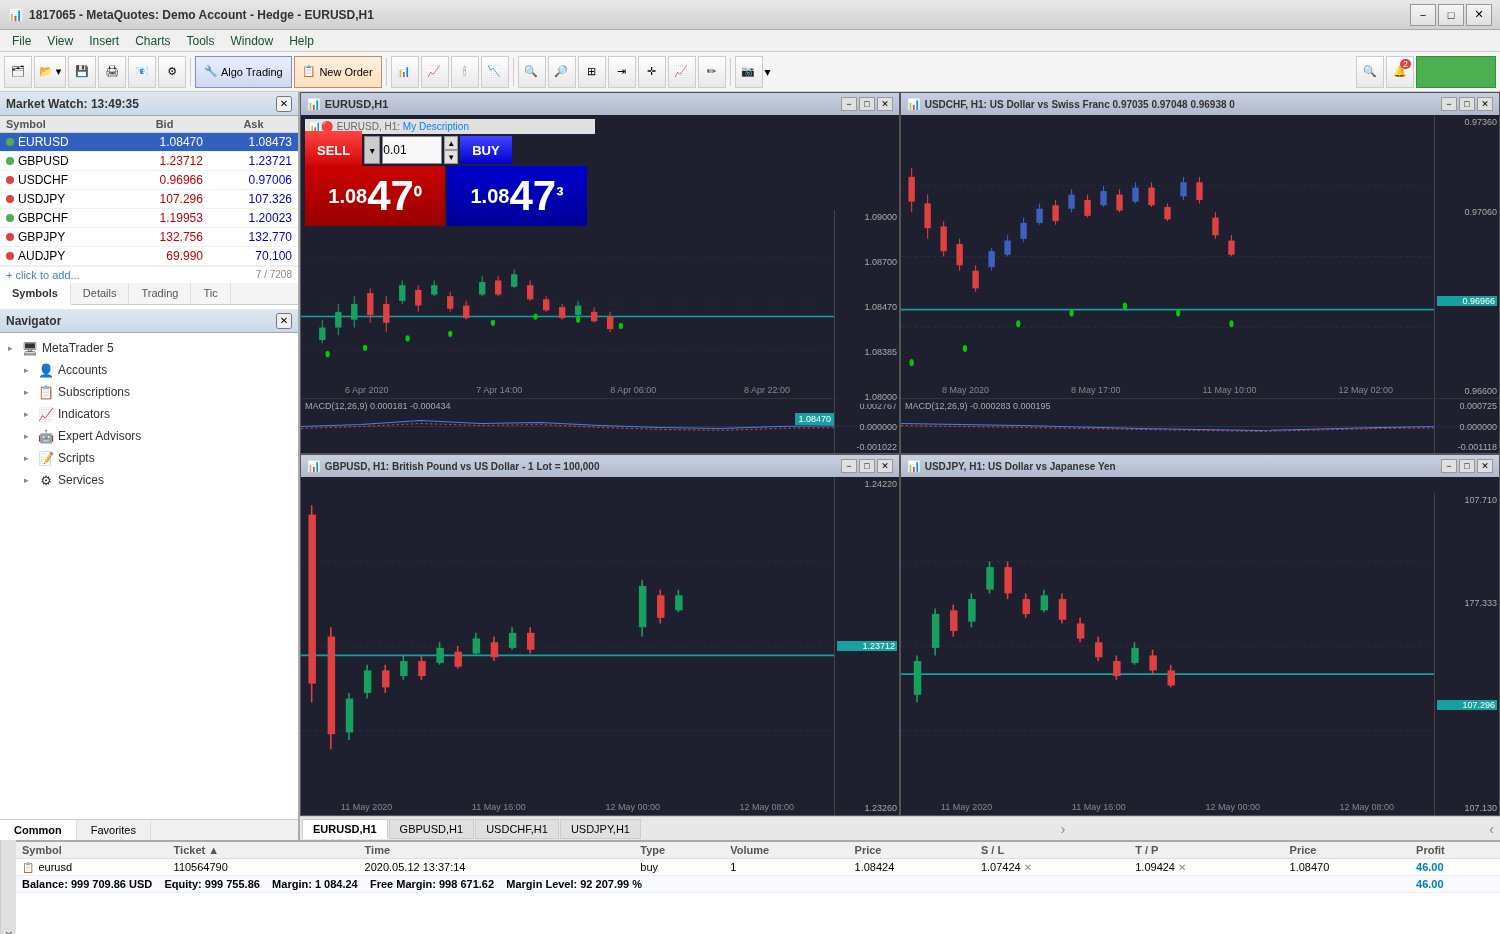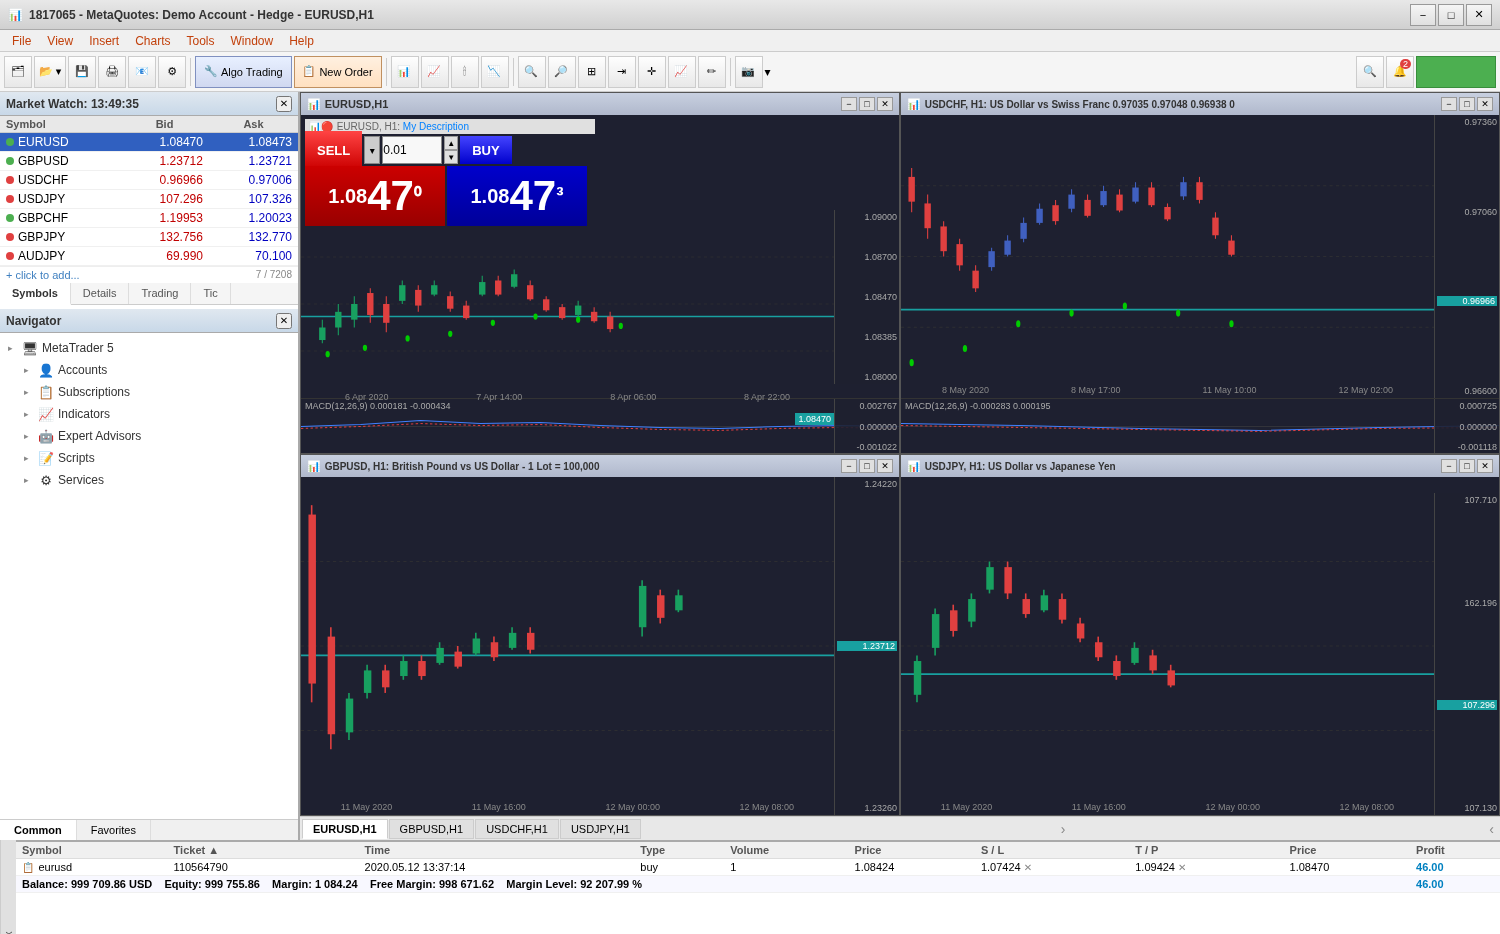--- a/index.html
+++ b/index.html
@@ -6,21 +6,21 @@
     body { font-family: 'Segoe UI', Tahoma, Geneva, Verdana, sans-serif; font-size: 12px; background: #f0f0f0; overflow: hidden; width: 1500px; height: 934px; }
     
     
     .title-bar { background: linear-gradient(to bottom, #e8e8e8, #d0d0d0); height: 30px; display: flex; align-items: center; padding: 0 8px; border-bottom: 1px solid #aaa; }
     .title-bar-text { flex: 1; font-size: 12px; font-weight: bold; color: #333; }
     .title-bar-buttons { display: flex; gap: 2px; }
     .title-btn { width: 26px; height: 22px; border: 1px solid #999; background: linear-gradient(to bottom, #f5f5f5, #e0e0e0); cursor: pointer; font-size: 11px; display: flex; align-items: center; justify-content: center; }
     
     
     .menu-bar { background: #f0f0f0; height: 22px; display: flex; align-items: center; padding: 0 4px; border-bottom: 1px solid #ccc; }
-    .menu-item { padding: 2px 8px; cursor: pointer; font-size: 12px; color: #c2410c; }
+    .menu-item { padding: 2px 8px; cursor: pointer; font-size: 12px; color: #14532d; }
     
     
     .toolbar { background: #f5f5f5; height: 40px; display: flex; align-items: center; padding: 2px 4px; border-bottom: 1px solid #ccc; gap: 2px; }
     .toolbar-btn { height: 32px; min-width: 28px; border: 1px solid #ccc; background: linear-gradient(to bottom, #fefefe, #e8e8e8); cursor: pointer; display: flex; align-items: center; justify-content: center; padding: 0 4px; font-size: 11px; gap: 3px; }
     .toolbar-btn.green { background: #4CAF50; color: white; border-color: #388E3C; min-width: 80px; }
     .toolbar-divider { width: 1px; height: 28px; background: #ccc; margin: 0 2px; }
     .algo-btn { background: linear-gradient(to bottom, #e8f0ff, #d0d8f0); border: 1px solid #8090c0; padding: 0 8px; }
     .new-order-btn { background: linear-gradient(to bottom, #fff0e0, #ffe0c0); border: 1px solid #c09060; padding: 0 8px; }
     
     
@@ -492,31 +492,31 @@
               <polyline points="0,28 50,26 100,22 150,25 200,24 250,27 300,29 350,30 400,28 450,27 500,28" fill="none" stroke="#4080ff" stroke-width="1"></polyline>
               <polyline points="0,30 50,28 100,25 150,27 200,26 250,29 300,31 350,32 400,30 450,29 500,30" fill="none" stroke="#ff4040" stroke-width="0.8" stroke-dasharray="2,2"></polyline>
             </svg>
             <div class="y-axis" style="height:55px;top:0;">
               <span class="y-label">0.002767</span>
               <span class="y-label">0.000000</span>
               <span class="y-label">-0.001022</span>
             </div>
           </div>
 
-          <div class="y-axis" style="top:95px;bottom:69px;">
+          <div class="y-axis" style="top:95px;bottom:49px;">
             <span class="y-label">1.09000</span>
             <span class="y-label">1.08700</span>
             <span class="y-label">1.08470</span>
             <span class="y-label">1.08385</span>
             <span class="y-label">1.08000</span>
           </div>
 
           <div style="position:absolute;right:65px;top:calc(95px + 60%);background:#18a0a0;color:white;font-size:9px;padding:1px 3px;z-index:5;">1.08470</div>
 
-          <div class="x-axis" style="position:absolute;bottom:48px;left:0;right:65px;height:16px;">
+          <div class="x-axis" style="position:absolute;bottom:55px;left:0;right:65px;height:16px;">
             <span class="x-label">6 Apr 2020</span>
             <span class="x-label">7 Apr 14:00</span>
             <span class="x-label">8 Apr 06:00</span>
             <span class="x-label">8 Apr 22:00</span>
           </div>
         </div>
       </div>
 
       <div class="chart-window">
         <div class="chart-titlebar">
@@ -735,21 +735,21 @@
             <rect x="199" y="98" width="7" height="8" fill="#e04040"></rect>
             <line x1="219" y1="100" x2="219" y2="88" stroke="#18a060" stroke-width="1.5"></line>
             <rect x="216" y="91" width="7" height="8" fill="#18a060"></rect>
             <line x1="236" y1="92" x2="236" y2="105" stroke="#e04040" stroke-width="1.5"></line>
             <rect x="233" y="95" width="7" height="8" fill="#e04040"></rect>
             <line x1="253" y1="100" x2="253" y2="112" stroke="#e04040" stroke-width="1.5"></line>
             <rect x="250" y="103" width="7" height="8" fill="#e04040"></rect>
           </svg>
           <div class="y-axis" style="top:16px;bottom:0;">
             <span class="y-label">107.710</span>
-            <span class="y-label">162.196</span>
+            <span class="y-label">177.333</span>
             <span class="y-label" style="background:#18a0a0;color:white;padding:0 2px;">107.296</span>
             <span class="y-label">107.130</span>
           </div>
           <div style="position:absolute;bottom:0;left:0;right:65px;height:16px;display:flex;justify-content:space-around;align-items:center;">
             <span style="font-size:9px;color:#888;">11 May 2020</span>
             <span style="font-size:9px;color:#888;">11 May 16:00</span>
             <span style="font-size:9px;color:#888;">12 May 00:00</span>
             <span style="font-size:9px;color:#888;">12 May 08:00</span>
           </div>
         </div>

